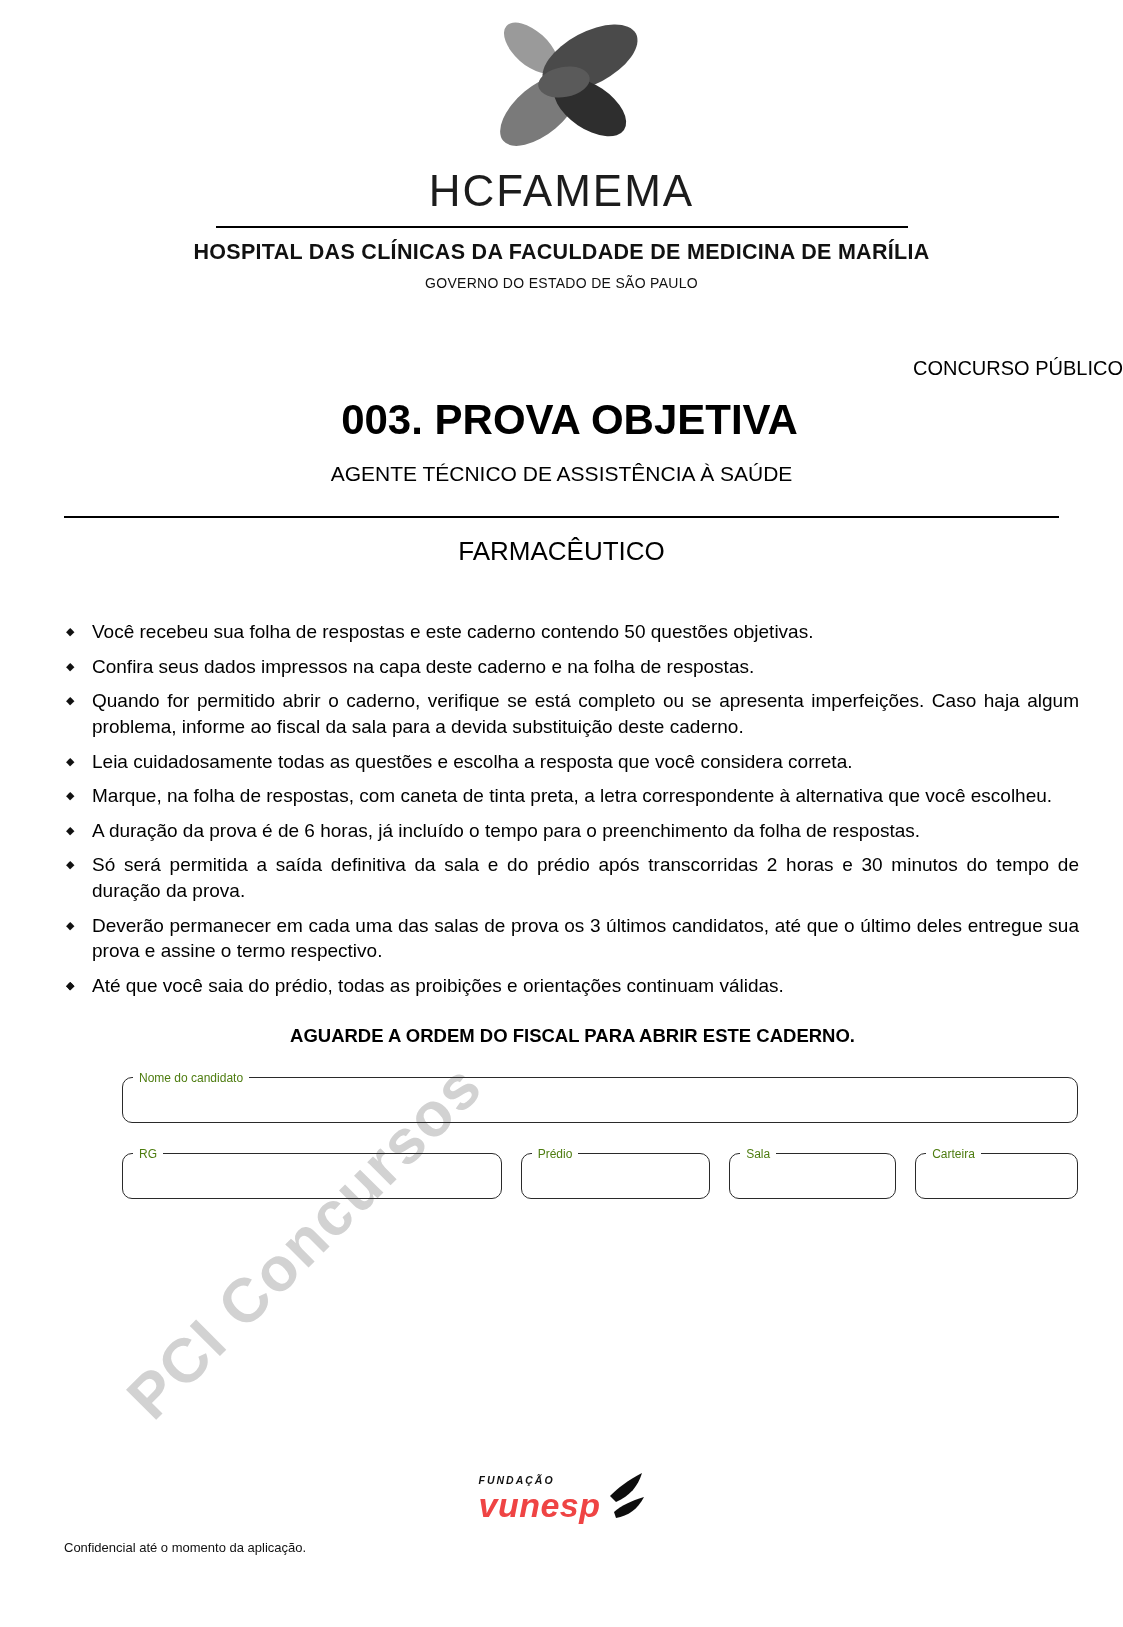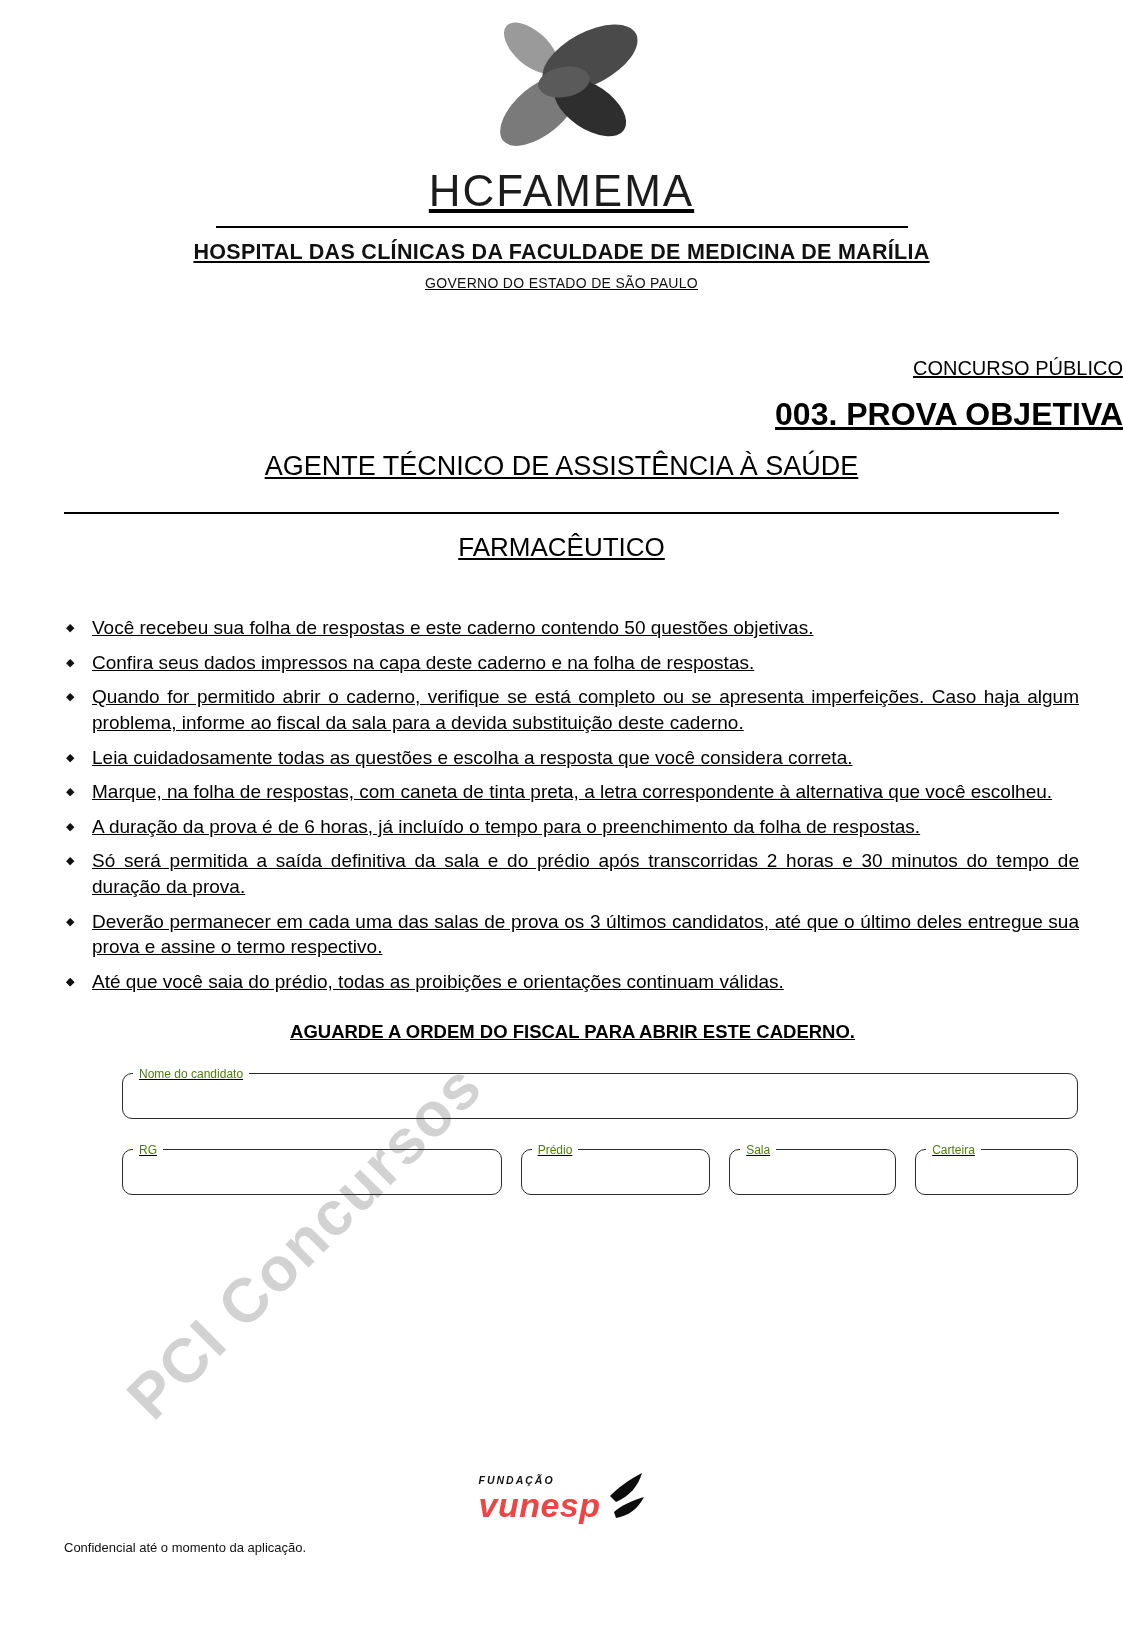--- a/index.html
+++ b/index.html
@@ -5,21 +5,21 @@
   html,body { margin:0; padding:0; background:#ffffff; }
   .page {
     position:relative;
     width:1123px; height:1627px;
     margin:0 auto;
     background:#ffffff;
     font-family:"Liberation Sans", sans-serif;
     color:#000;
     overflow:hidden;
   }
-  .layer { position:relative; z-index:1;text-decoration:underline; }
+  .layer { position:relative; z-index:1; }
 
   
   .logo-wrap { text-align:center; padding-top:6px; }
   .logo-mark { display:block; margin:0 auto; }
   .wordmark {
     font-size:44px; letter-spacing:2px; color:#1c1c1c;
     margin-top:2px; text-align:center; font-weight:400;
   }
   .rule-logo {
     width:692px; height:0; margin:10px auto 0 auto;
@@ -29,22 +29,22 @@
     margin-top:12px; text-align:center;
     font-size:21.5px; font-weight:700; color:#111; letter-spacing:.3px;
   }
   .gov-line {
     margin-top:10px; text-align:center;
     font-size:14px; color:#111; letter-spacing:.3px;
   }
 
   
   .contest-label { margin-top:66px; text-align:right; font-size:20px; color:#000; }
-  .exam-code-title { margin:16px 0 0 16px; text-align:right; font-size:32px; font-weight:700; color:#000; }
-  .role-title { margin:18px 0 0 0; text-align:center; font-size:27px; font-weight:400; color:#000; }
+  .exam-code-title { margin:16px 0 0 16px; text-align:center; font-size:42px; font-weight:700; color:#000; }
+  .role-title { margin:18px 0 0 0; text-align:center; font-size:21px; font-weight:400; color:#000; }
   .rule-wide { margin:30px 64px 0 64px; border:0; border-top:2px solid #000; }
   .specialty { margin:18px 0 0 0; text-align:center; font-size:26px; font-weight:400; color:#000; }
 
   
   .instructions {
     list-style:none;
     margin:52px 44px 0 66px; padding:0;
     font-size:19px; line-height:1.35;
   }
   .instructions li { position:relative; padding-left:26px; margin-bottom:9px; text-align:justify; }

